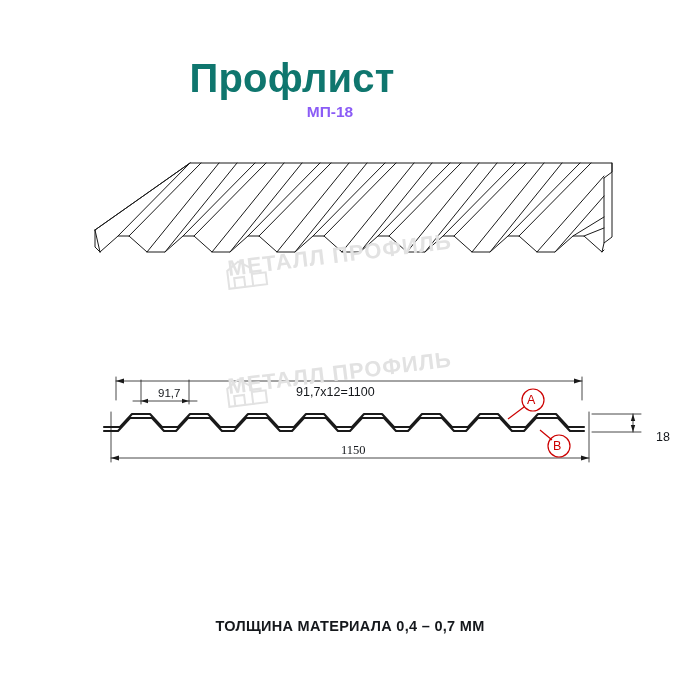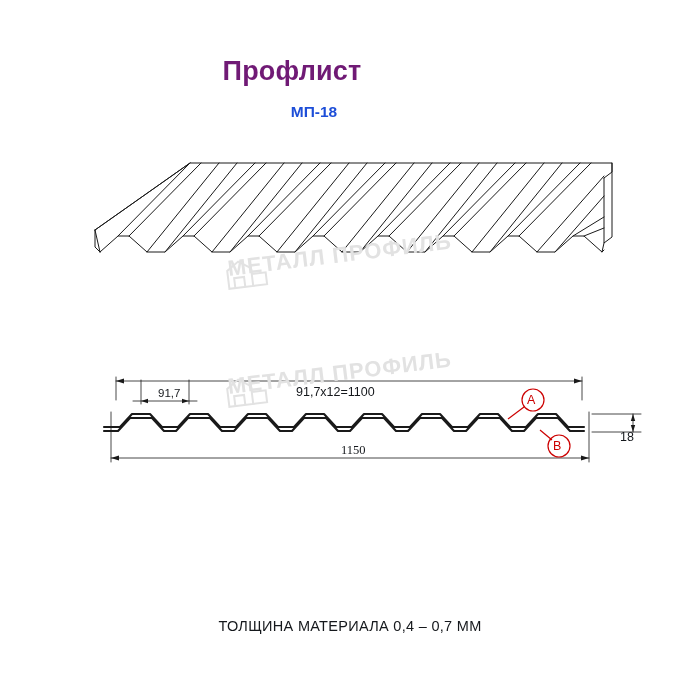--- a/index.html
+++ b/index.html
@@ -20,43 +20,44 @@
     width: 700px;
     height: 700px;
     box-sizing: border-box;
   }
   .title {
     position: absolute;
     top: 56px;
     left: 0;
     width: 584px;
     text-align: center;
-    font-size: 27px;
+    font-size: 40px;
     font-weight: bold;
     letter-spacing: 0.2px;
-    color: #701a75;
+    color: #0f766e;
   }
   .subtitle {
     position: absolute;
     top: 103px;
     left: 0;
     width: 628px;
     text-align: center;
     font-size: 15.5px;
     font-weight: bold;
-    color: #1d4ed8;
+    color: #8b5cf6;
+    padding-left: 16px;
   }
   .footer {
     position: absolute;
     top: 618px;
     left: 0;
     width: 700px;
     text-align: center;
     font-size: 14.5px;
-    font-weight: normal;
+    font-weight: bold;
     letter-spacing: 0.3px;
     color: #15181c;
   }
   .svg-layer {
     position: absolute;
     top: 0;
     left: 0;
   }
   .wm {
     position: absolute;
@@ -102,21 +103,21 @@
     font-size: 11.5px;
     text-align: right;
   }
   .lbl-bottom {
     top: 443px;
     left: 341px;
     font-family: Liberation Serif, serif;
   }
   .lbl-height {
     top: 430px;
-    left: 620px;
+    left: 656px;
   }
   .callout-letter {
     position: absolute;
     font-size: 12.5px;
     color: #cc0000;
     font-weight: normal;
   }
   .callout-a { top: 393px; left: 527px; }
   .callout-b { top: 439px; left: 553px; }
 </style>

